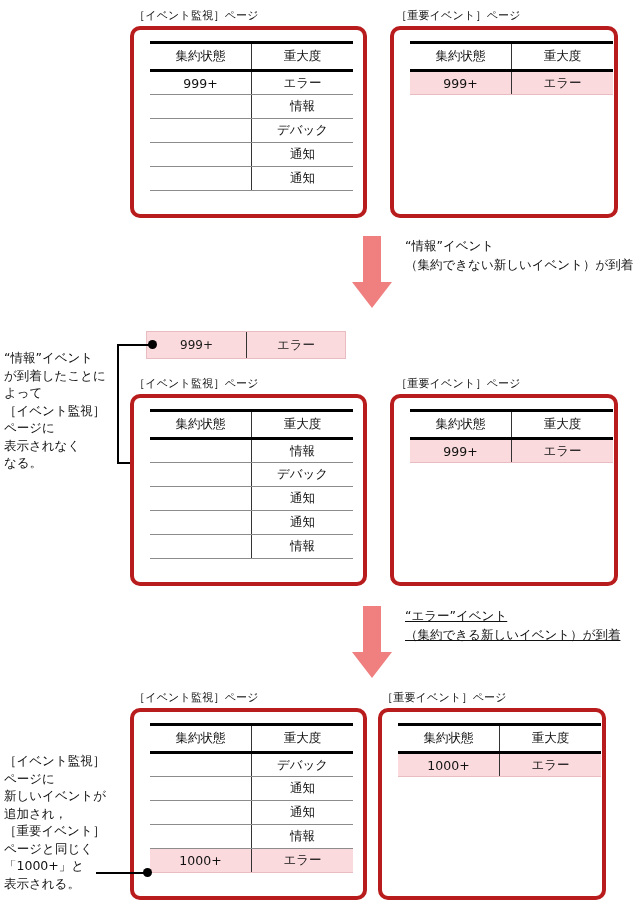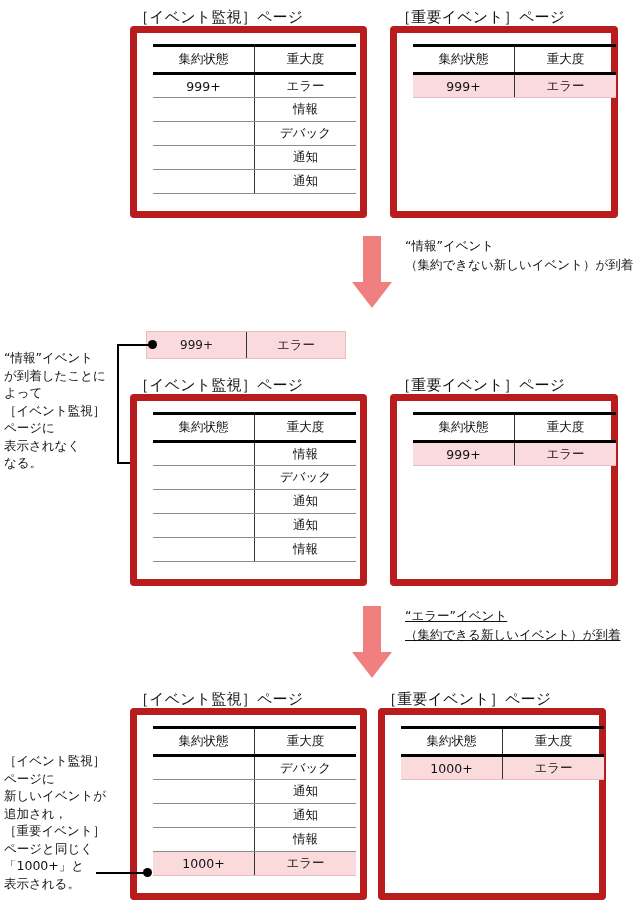--- a/index.html
+++ b/index.html
@@ -5,28 +5,28 @@
   html,body{margin:0;padding:0;}
   body{
     width:640px;height:909px;background:#ffffff;
     font-family:"DejaVu Sans","Liberation Sans",sans-serif;
     color:#1a1a1a;position:relative;overflow:hidden;
   }
 
   
   .panel{
     position:absolute;
-    border:7px solid #b91c1c;
-    border-radius:4px;
+    border:4px solid #b91c1c;
+    border-radius:10px;
     background:#ffffff;
     box-sizing:border-box;
   }
   .panel-title{
     position:absolute;
-    font-size:15px;
+    font-size:11px;
     letter-spacing:.2px;
     color:#111;
     white-space:nowrap;
   }
 
   
   .tbl{position:absolute;border-collapse:collapse;table-layout:fixed;}
   .tbl td,.tbl th{
     padding:0;margin:0;font-weight:normal;
     font-size:12.5px;color:#111;text-align:center;

